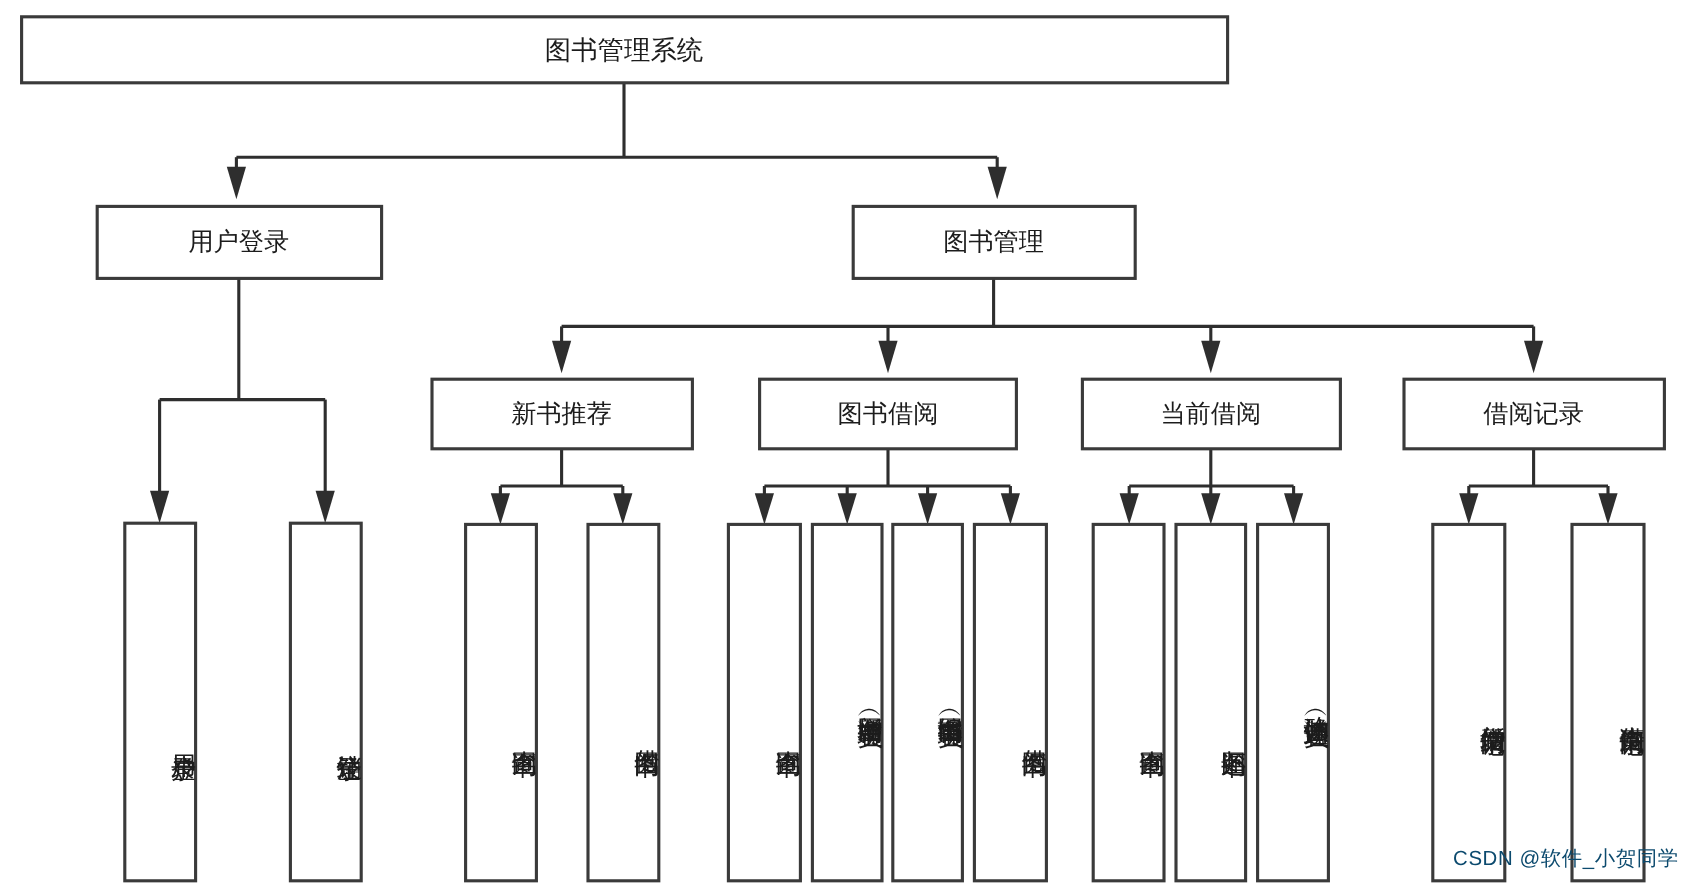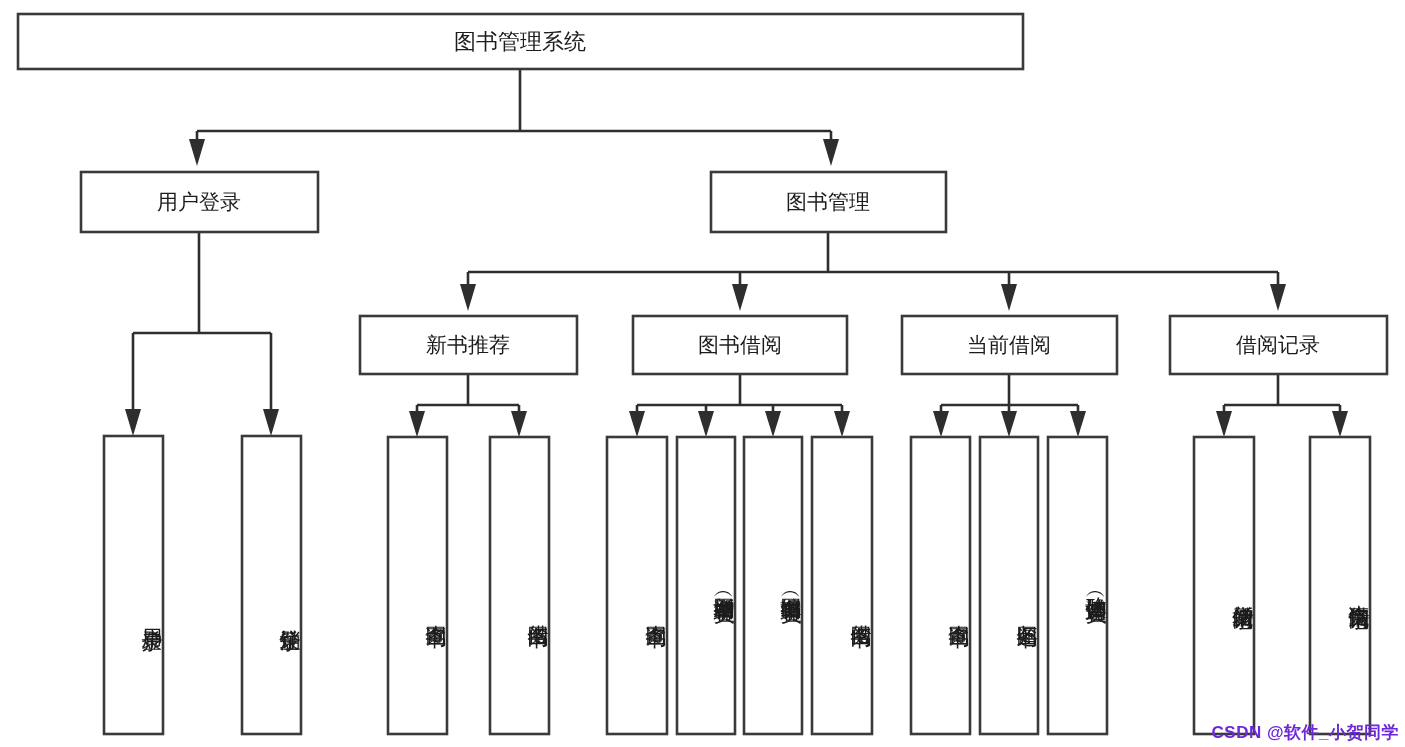--- a/index.html
+++ b/index.html
@@ -64,27 +64,26 @@
     writing-mode: vertical-rl;
     text-orientation: upright;
     white-space: nowrap;
     letter-spacing: 1px;
     text-align: center;
     pointer-events: none;
   }
   .watermark {
     position: absolute;
     right: 6px;
-    bottom: 3px;
+    bottom: 20px;
     font-family: "Liberation Sans", "DejaVu Sans", sans-serif;
     font-size: 17px;
-    color: #6d28d9;
+    color: #0c4a6e;
     white-space: nowrap;
     letter-spacing: 0.5px;
-    font-weight: bold;
   }
 </style>
 </head>
 <body>
 
 <div id="diagram-root">
 
   <svg class="diagram" viewBox="0 0 1405 747" xmlns="http://www.w3.org/2000/svg">
 
     <g>

